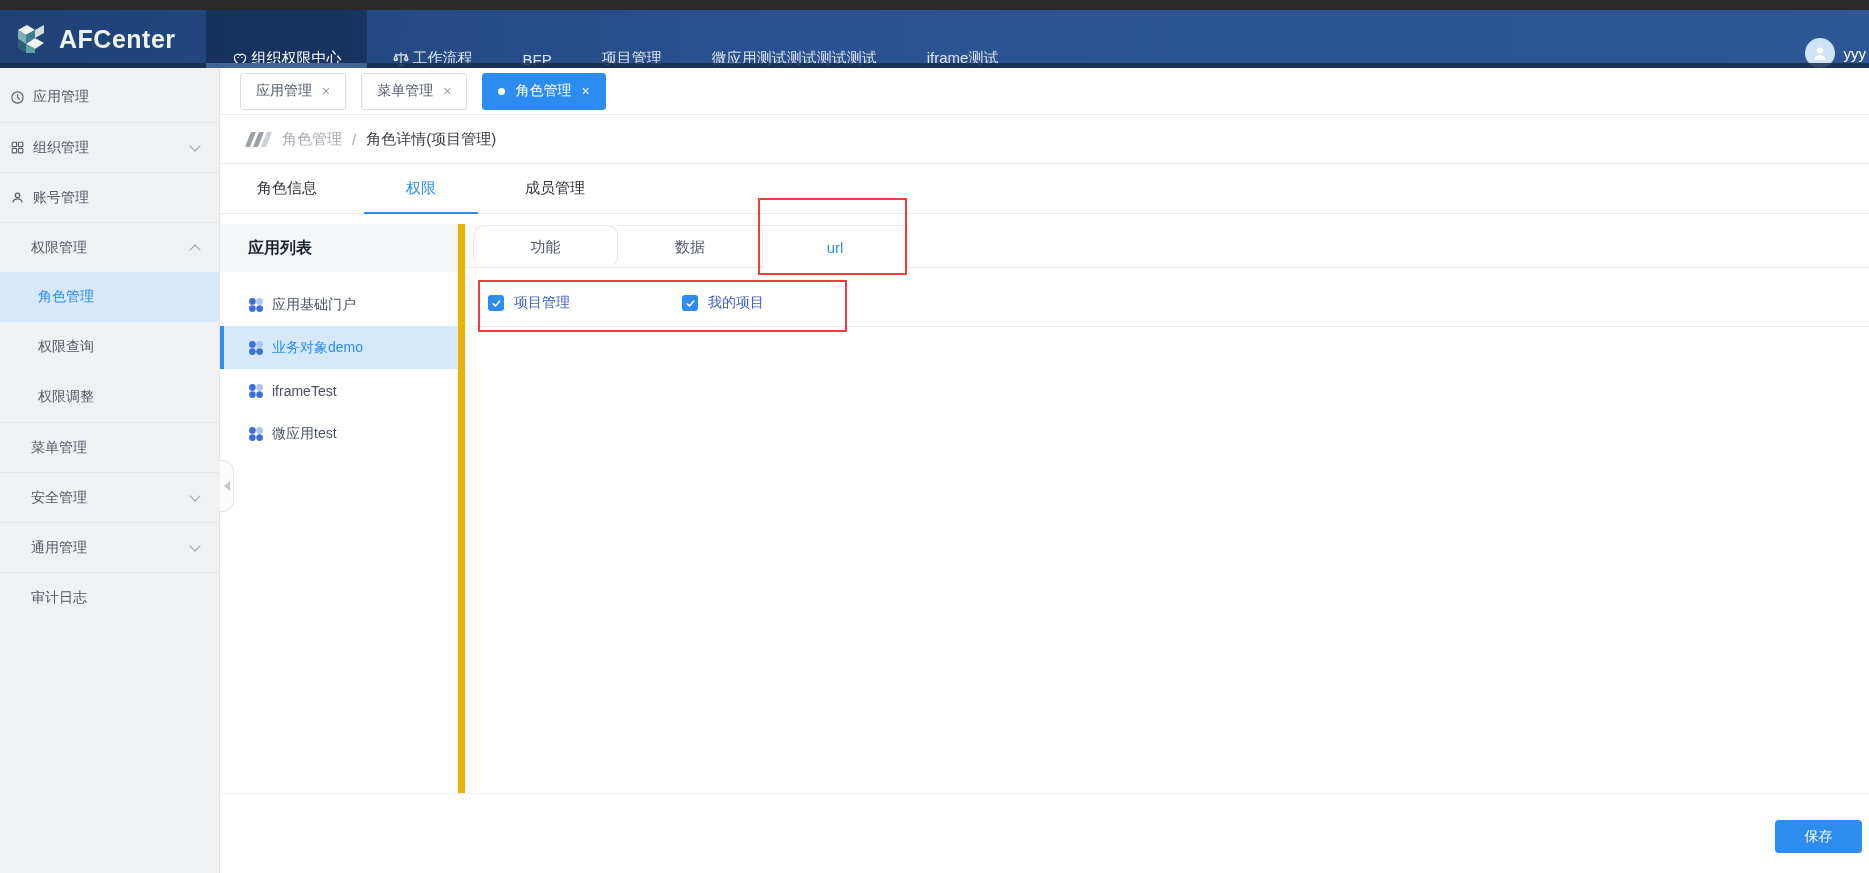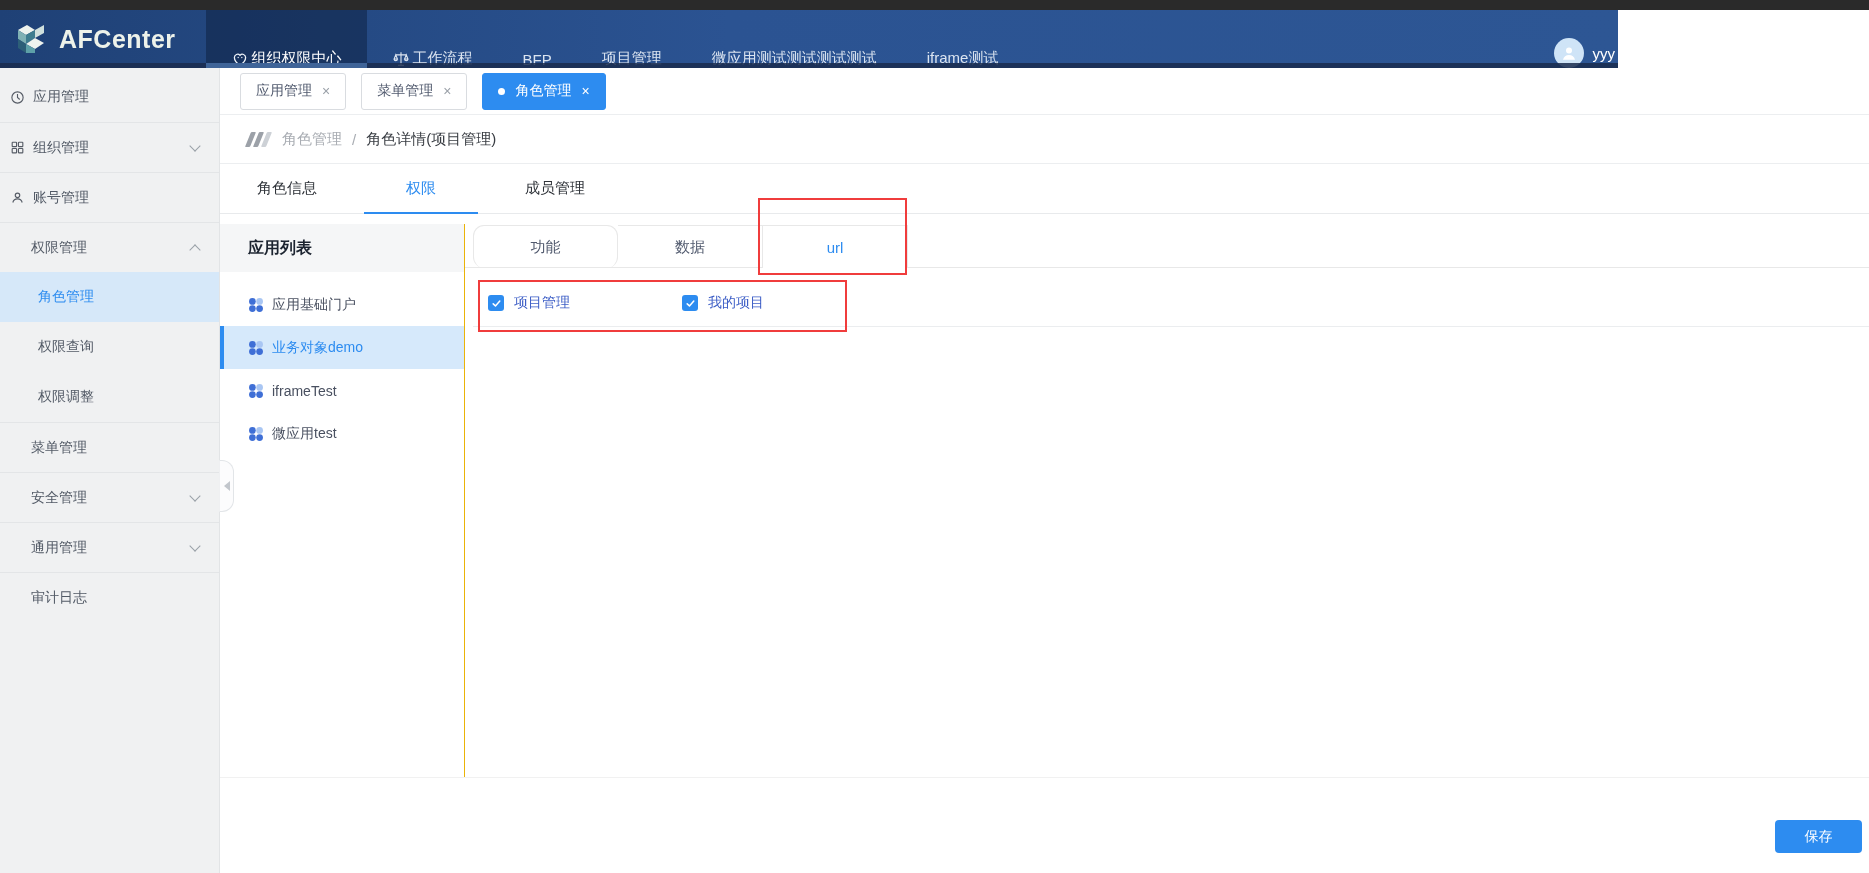--- a/index.html
+++ b/index.html
@@ -8,21 +8,21 @@
     width:1869px; height:873px; position:relative; overflow:hidden;
     background:#fff; font-family:"Liberation Sans", sans-serif;
     -webkit-font-smoothing:antialiased;
   }
 
   
   .top-strip { position:absolute; left:0; top:0; width:1869px; height:10px; background:#2a2a2a; }
 
   
   .navbar {
-    position:absolute; left:0; top:10px; width:1618px; height:58px;
+    position:absolute; left:0; top:10px; width:1869px; height:58px;
     background:linear-gradient(92deg,#1f4176 0%,#2b5392 45%,#2d5694 100%);
     display:flex; align-items:stretch;
   }
   .navbar::after { content:''; position:absolute; left:0; right:0; bottom:0; height:5px; background:#1a2c4e; opacity:.85; z-index:1; }
   .brand { display:flex; align-items:center; gap:11px; padding:0 30px 0 14px; }
   .brand-name { color:#edf2ea; font-size:25px; font-weight:600; letter-spacing:.5px; }
   .nav-items { display:flex; align-items:stretch; }
   .nav-item { position:relative; display:flex; align-items:flex-end; gap:3px; padding:0 25px; color:#dbe4f0; font-size:15px; cursor:pointer; white-space:nowrap; }
   .nav-item.active { background:rgba(8,25,52,.44); color:#fff; }
   .nav-item.active::after { content:''; position:absolute; left:0; right:0; bottom:0; height:5px; background:#3f6498; z-index:2; }
@@ -68,42 +68,42 @@
   .crumb-current { color:#383c42; }
 
   .dtabs-row { height:50px; flex:none; border-bottom:1px solid #e8eaec; display:flex; }
   .dtab { width:122px; margin:0 6px; text-align:center; line-height:48px; font-size:15px; color:#2f3339; position:relative; cursor:pointer; }
   .dtab.active { color:#2d8cf0; }
   .dtab.active::after { content:''; position:absolute; left:4px; right:4px; bottom:-1px; height:2px; background:#2d8cf0; }
 
   
   .main { flex:1; min-height:0; display:flex; margin-top:10px; }
 
-  .app-panel { width:245px; flex:none; border-right:1px solid #eab308; display:flex; flex-direction:column; }
+  .app-panel { width:245px; flex:none; border-right:7px solid #eab308; display:flex; flex-direction:column; }
   .app-panel-header { height:48px; flex:none; background:#f5f6f7; line-height:48px; padding-left:28px; font-size:16px; font-weight:bold; color:#1c2430; }
   .app-items { padding-top:11px; }
   .app-item { height:43px; display:flex; align-items:center; gap:8px; padding-left:28px; font-size:14px; color:#495060; cursor:pointer; }
   .app-item.selected { background:#d6e9fb; color:#2d8cf0; box-shadow:inset 4px 0 0 #2d8cf0; }
   .app-ico { display:flex; flex:none; }
 
   .perm-panel { flex:1; min-width:0; position:relative; padding:1px 0 0 8px; }
   .perm-tabs { position:relative; display:flex; height:43px; }
   .perm-tabs::after { content:''; position:absolute; left:-8px; right:0; bottom:0; height:1px; background:#e8e8e8; }
   .ptab { width:145px; border:1px solid #e8e8e8; border-left:none; border-bottom:none;
     display:flex; align-items:center; justify-content:center; font-size:15px; color:#515a6e; background:#fff; cursor:pointer; }
   .ptab:first-child { border-left:1px solid #e8e8e8;border-radius:11px; }
   .ptab.active { color:#2d8cf0; position:relative; z-index:2; box-shadow:0 1px 0 0 #fff; }
 
   .cb-row { margin-top:12px; height:47px; border-bottom:1px solid #ebedef; display:flex; align-items:center; padding-left:15px; }
   .cb-item { display:flex; align-items:center; gap:10px; width:194px; cursor:pointer; }
   .cb-box { width:16px; height:16px; flex:none; background:#2d8cf0; border-radius:3px; display:flex; align-items:center; justify-content:center; }
   .cb-label { font-size:14px; color:#3d5ec6; }
 
   
-  .footer { height:96px; flex:none; border-top:1px solid #f1f1f1; position:relative; background:#fff; }
+  .footer { height:80px; flex:none; border-top:1px solid #f1f1f1; position:relative; background:#fff; }
   .save-btn { position:absolute; right:7px; bottom:20px; width:87px; height:33px; border:none; border-radius:4px;
     background:#2d8cf0; color:#fff; font-size:14px; font-family:"Liberation Sans",sans-serif; cursor:pointer; }
 
   
   .anno { position:absolute; border:2px solid #f03c3c; pointer-events:none; z-index:9; }
   .anno1 { left:758px; top:198px; width:149px; height:77px; }
   .anno2 { left:478px; top:280px; width:369px; height:52px; }
 </style>
 </head>
 <body>

